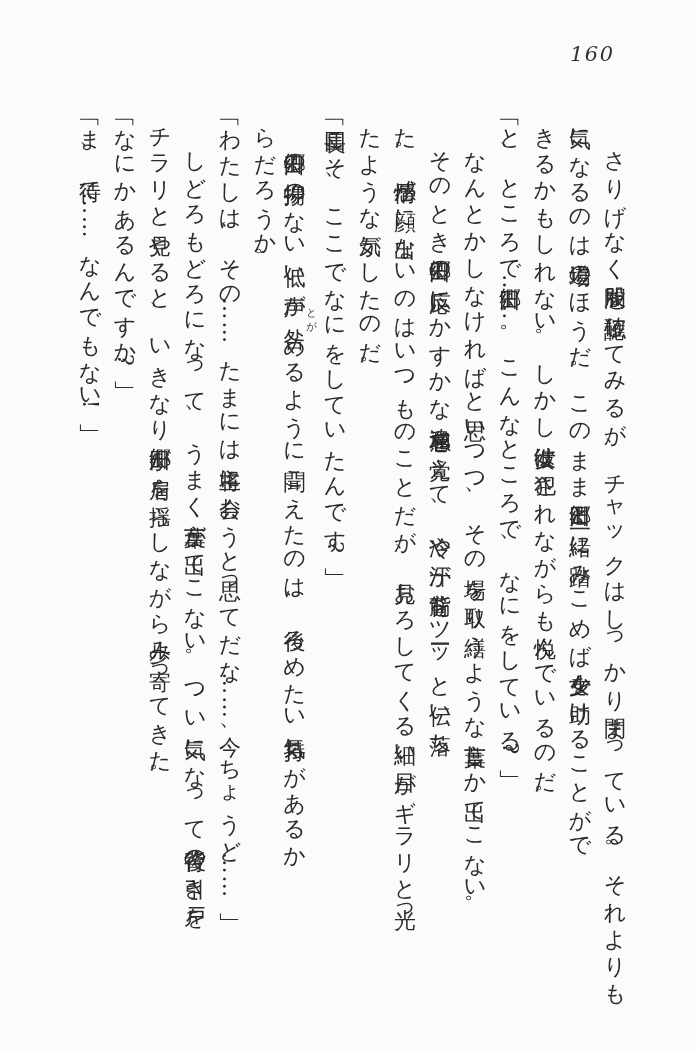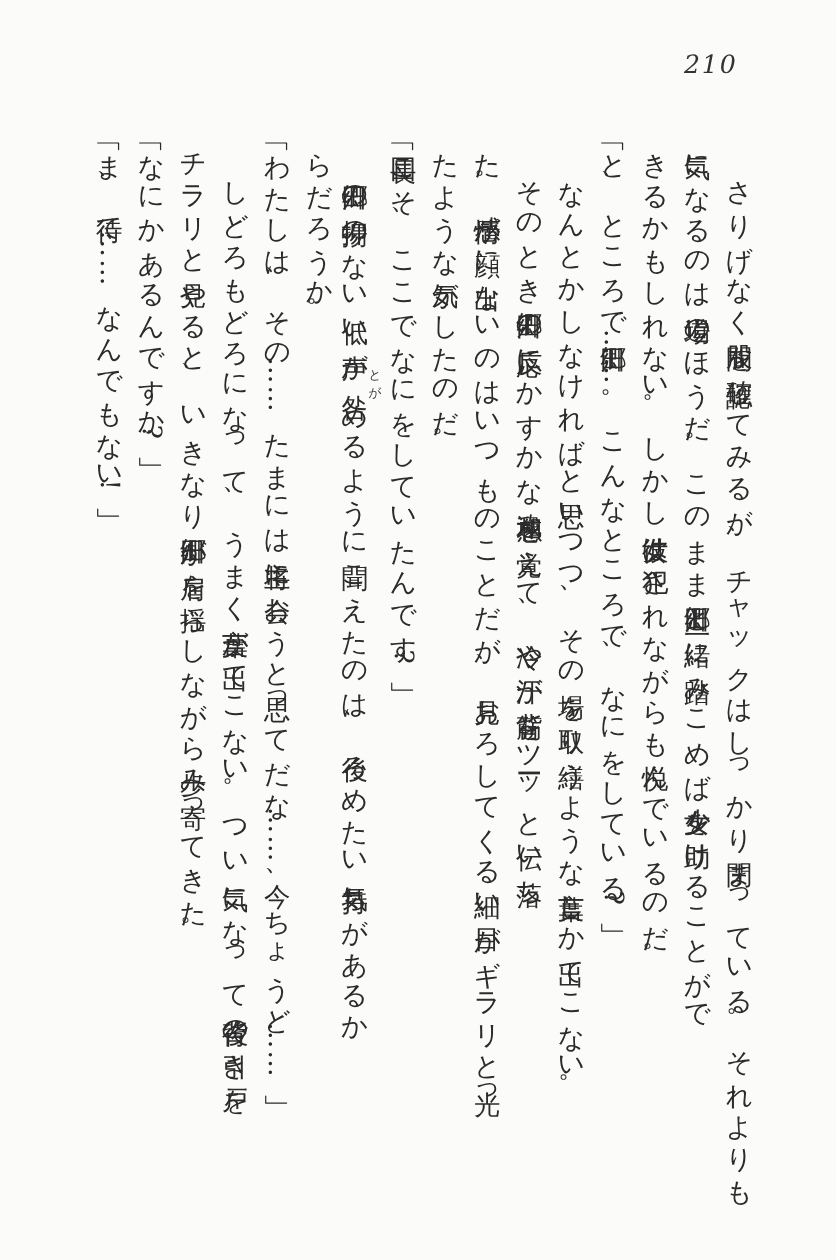--- a/index.html
+++ b/index.html
@@ -52,21 +52,21 @@
   rt {
     font-size: 10.5px;
     letter-spacing: 0.5px;
     color: #3a3a3a;
   }
 </style>
 </head>
 <body>
 
 <div class="page">
-  <div class="page-number">210</div>
+  <div class="page-number">160</div>
 
   <div class="text-block">
     <div class="line indent">さりげなく股間を確認してみるが、チャックはしっかり閉まっている。それよりも</div>
     <div class="line">気になるのは道場のほうだ。このまま郷田と一緒に踏みこめば少女を助けることがで</div>
     <div class="line">きるかもしれない。しかし彼女は犯されながらも悦んでいるのだ。</div>
     <div class="line">「と、ところで郷田……。こんなところで、なにをしている?」</div>
     <div class="line indent">なんとかしなければと思いつつ、その場を取り繕うような言葉しか出てこない。</div>
     <div class="line indent">そのとき郷田の反応にかすかな違和感を覚えて、冷や汗が背筋をツーッと伝い落ち</div>
     <div class="line">た。感情が顔に出ないのはいつものことだが、見おろしてくる細い目がギラリと光っ</div>
     <div class="line">たような気がしたのだ。</div>

